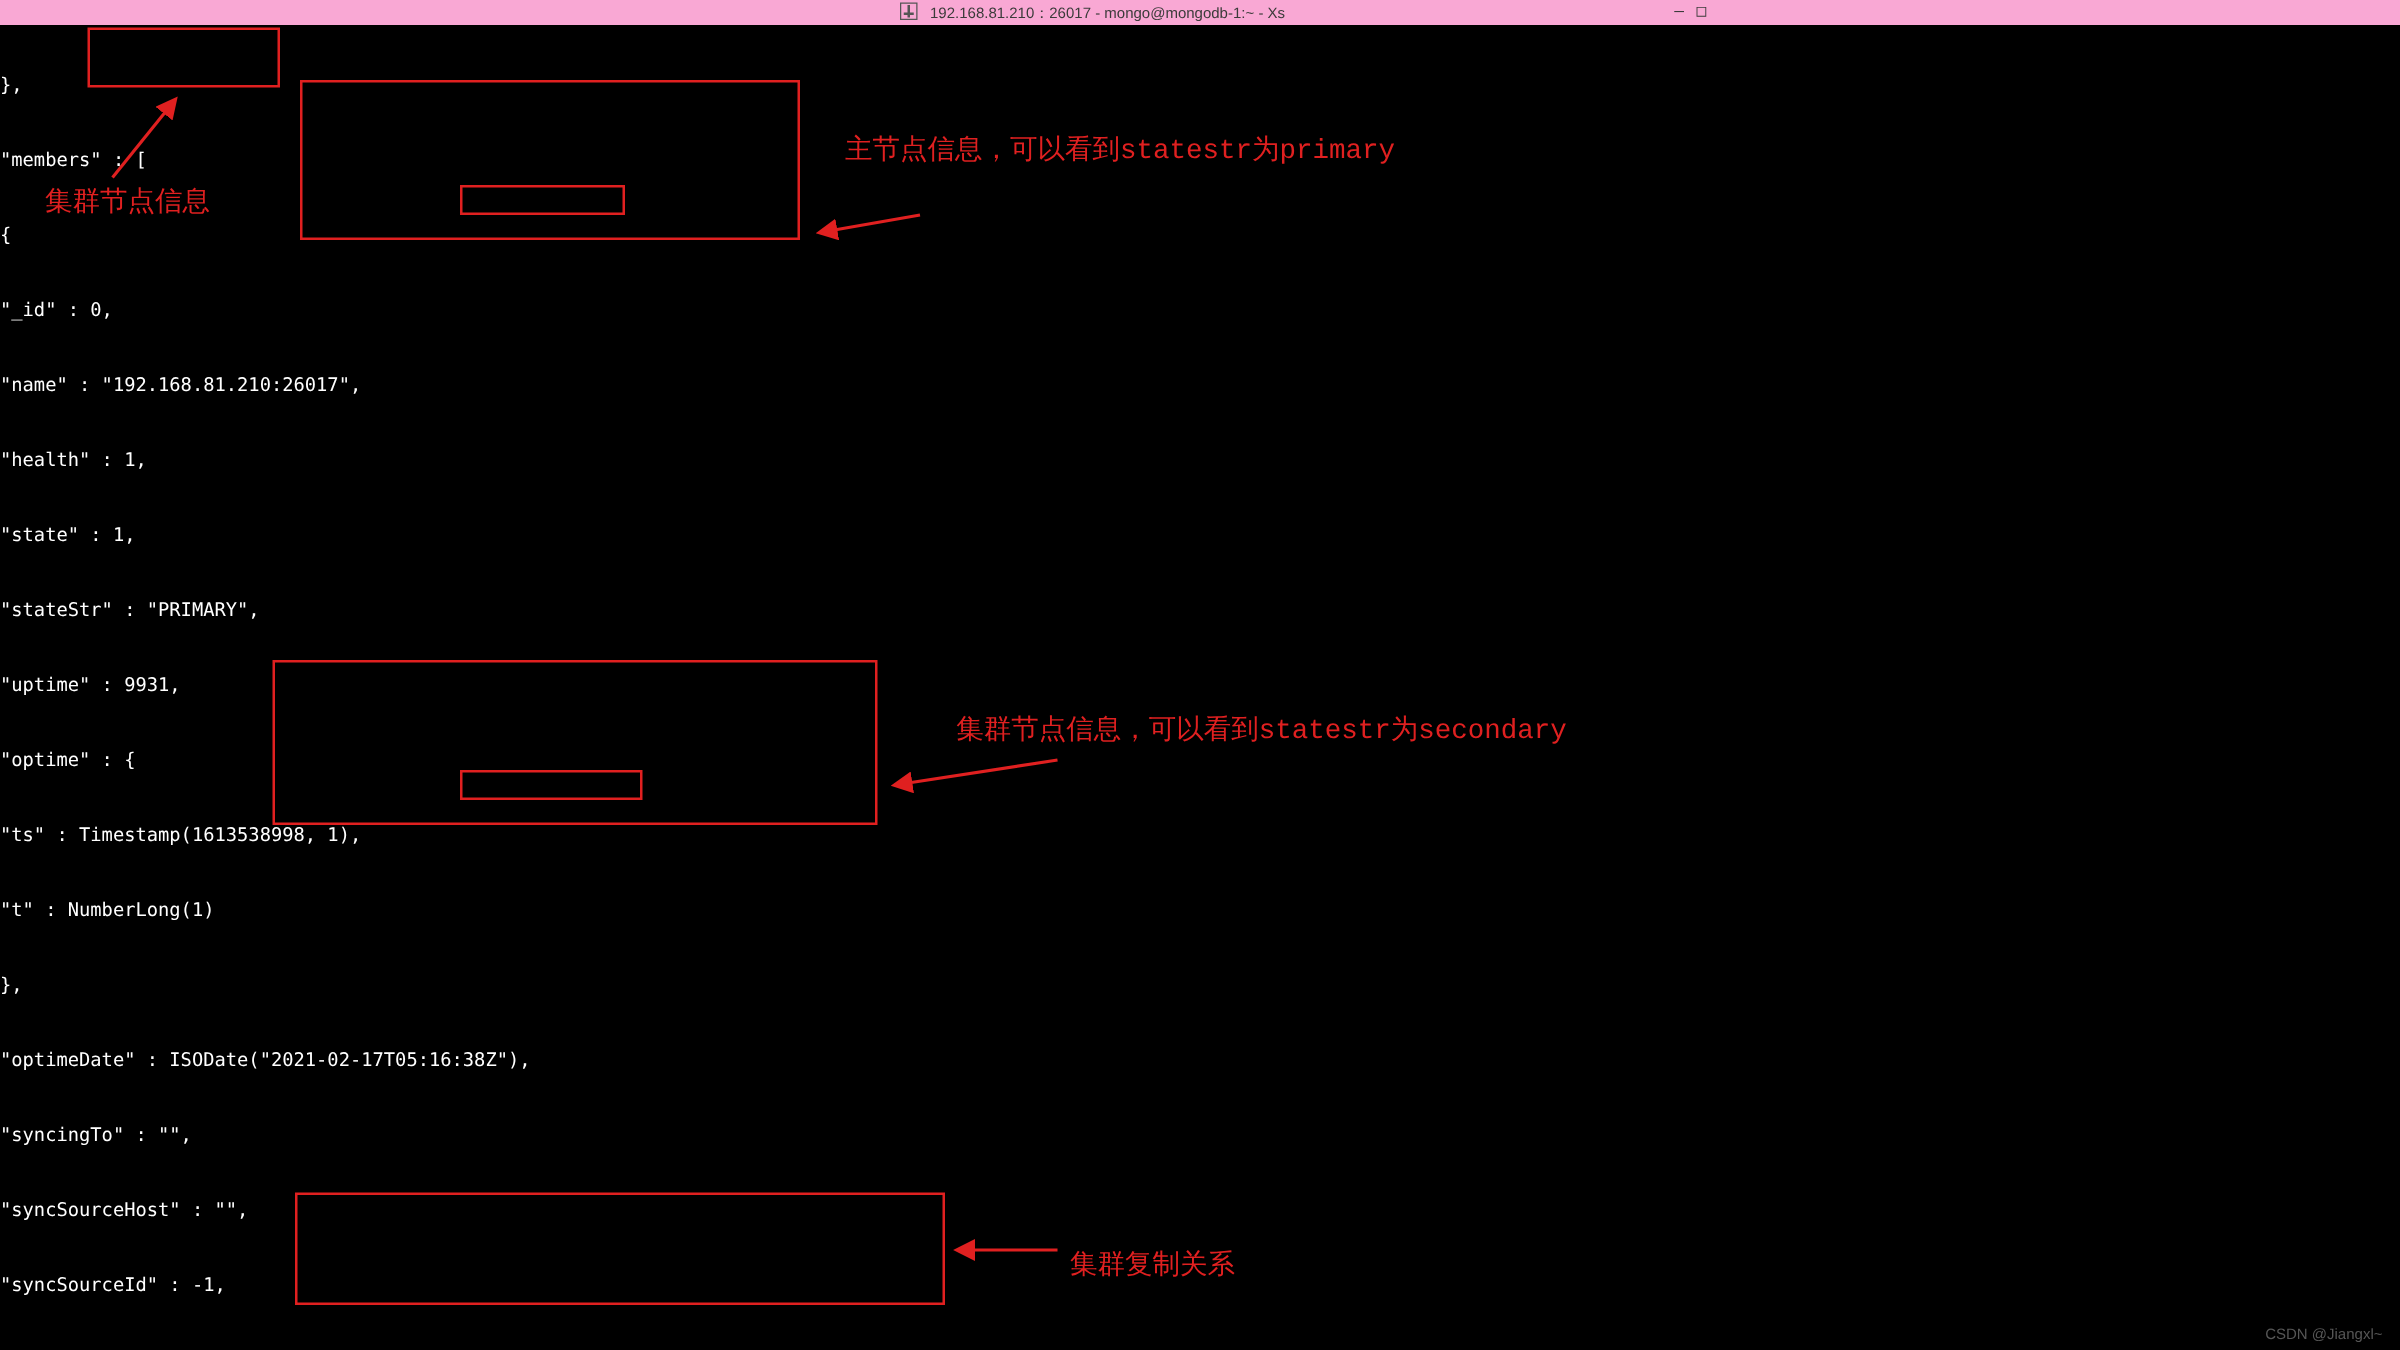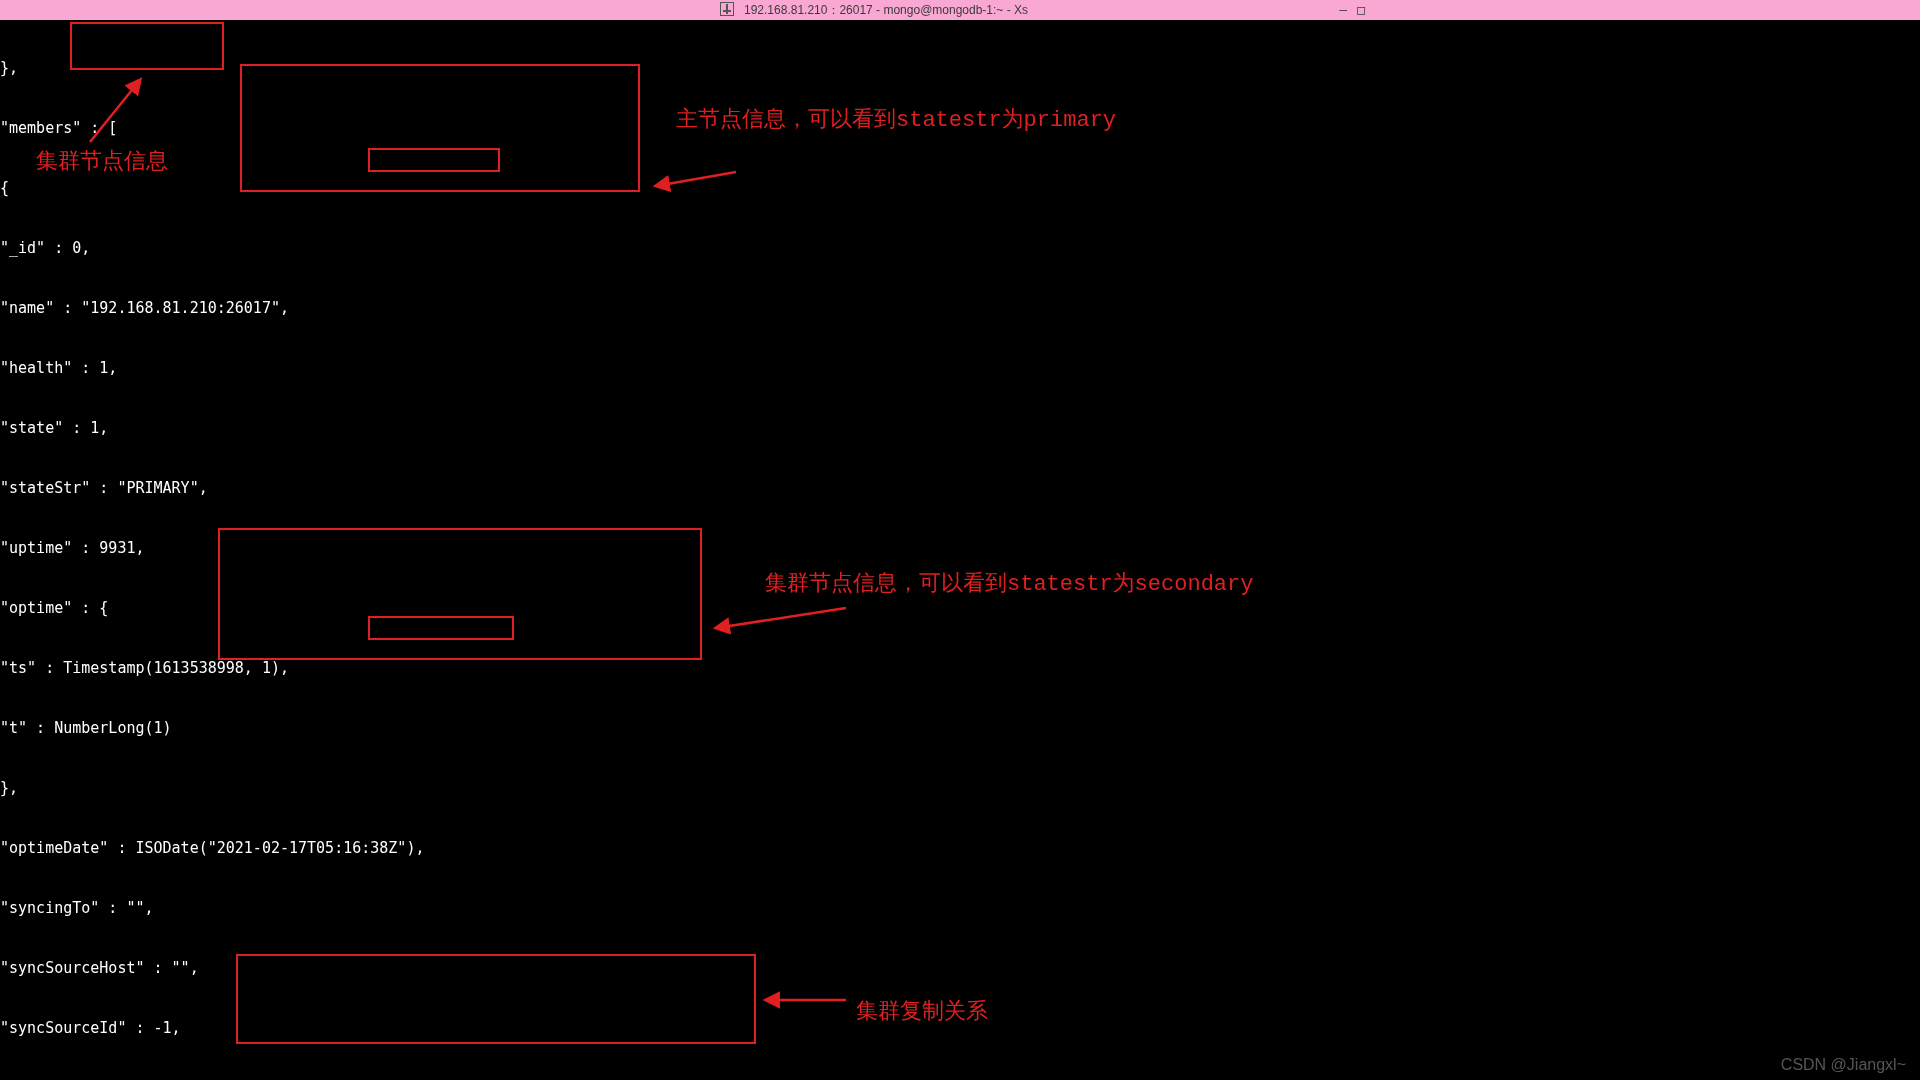--- a/index.html
+++ b/index.html
@@ -107,21 +107,21 @@
   svg.arrow {
     position: absolute;
     overflow: visible;
     pointer-events: none;
   }
   .watermark {
     position: absolute;
     bottom: 6px;
     right: 14px;
     color: #565656;
-    font-size: 16px;
+    font-size: 12px;
     font-family: Arial, sans-serif;
   }
 </style>
 </head>
 <body>
 
 <div class="titlebar">
   <div class="icon"></div>
   <div class="title">192.168.81.210：26017 - mongo@mongodb-1:~ - Xs</div>
   <div class="controls">

